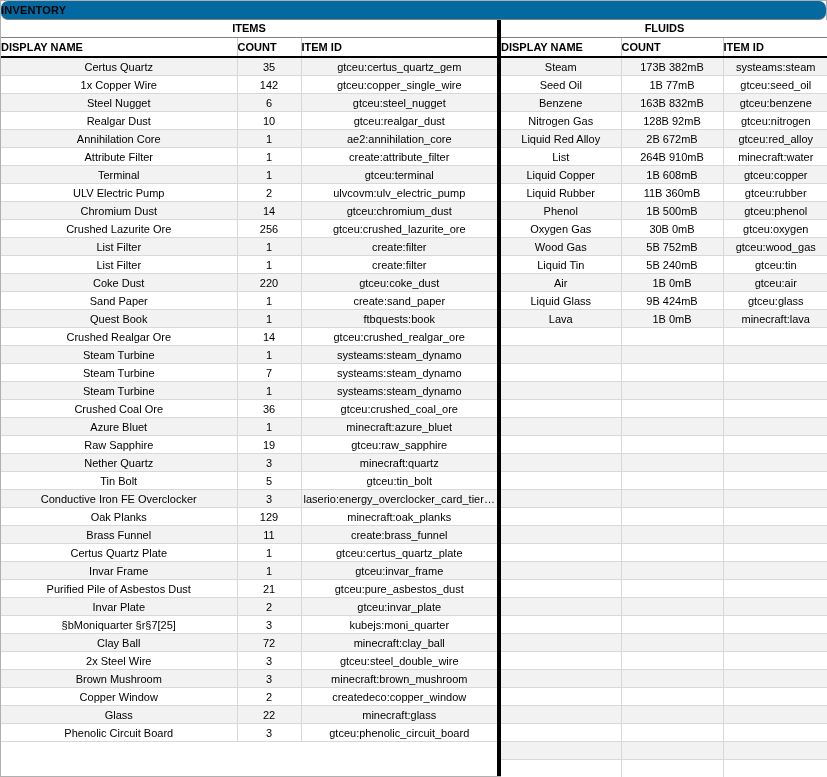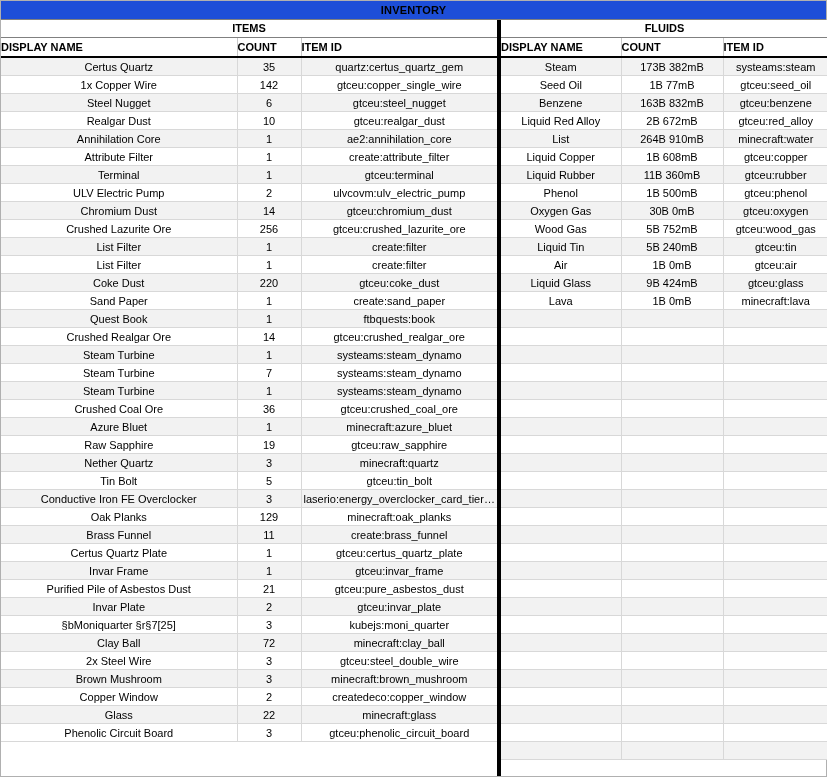--- a/index.html
+++ b/index.html
@@ -20,26 +20,26 @@
     height: 777px;
     box-sizing: border-box;
     border: 1px solid #b0b0b0;
     display: flex;
     flex-direction: column;
     background: #ffffff;
   }
   .title-row {
     height: 18px;
     line-height: 18px;
-    text-align: center;
     font-weight: bold;
     font-size: 11px;
     border-bottom: 1px solid #808080;
-    background: #1d4ed8;
+    background: #0369a1;
     letter-spacing: 0.2px;
+    border-radius: 7px;
   }
   .body {
     flex: 1;
     display: flex;
     flex-direction: row;
     min-height: 0;
   }
   .panel {
     display: flex;
     flex-direction: column;
@@ -127,21 +127,21 @@
           <tr>
             <th>DISPLAY NAME</th>
             <th>COUNT</th>
             <th>ITEM ID</th>
           </tr>
         </thead>
         <tbody id="items-body">
             <tr>
               <td>Certus Quartz</td>
               <td>35</td>
-              <td>quartz:certus_quartz_gem</td>
+              <td>gtceu:certus_quartz_gem</td>
             </tr>
             <tr>
               <td>1x Copper Wire</td>
               <td>142</td>
               <td>gtceu:copper_single_wire</td>
             </tr>
             <tr>
               <td>Steel Nugget</td>
               <td>6</td>
               <td>gtceu:steel_nugget</td>
@@ -352,20 +352,25 @@
               <td>Seed Oil</td>
               <td>1B 77mB</td>
               <td>gtceu:seed_oil</td>
             </tr>
             <tr>
               <td>Benzene</td>
               <td>163B 832mB</td>
               <td>gtceu:benzene</td>
             </tr>
             <tr>
+              <td>Nitrogen Gas</td>
+              <td>128B 92mB</td>
+              <td>gtceu:nitrogen</td>
+            </tr>
+            <tr>
               <td>Liquid Red Alloy</td>
               <td>2B 672mB</td>
               <td>gtceu:red_alloy</td>
             </tr>
             <tr>
               <td>List</td>
               <td>264B 910mB</td>
               <td>minecraft:water</td>
             </tr>
             <tr>

